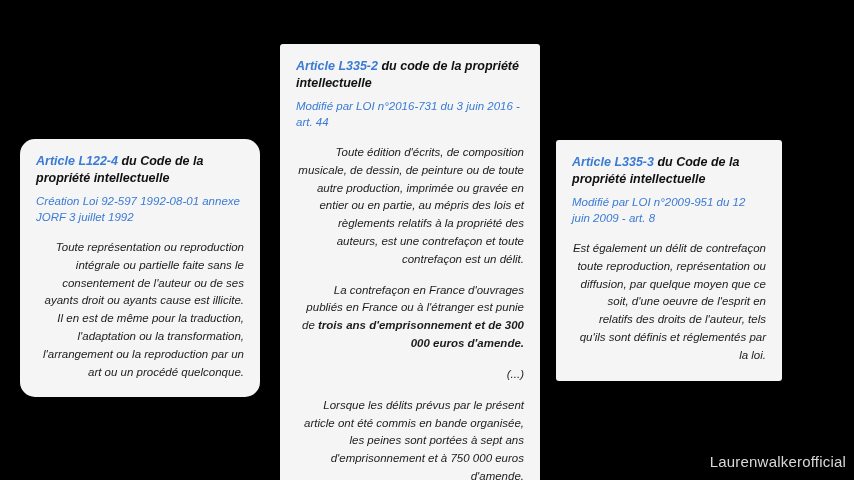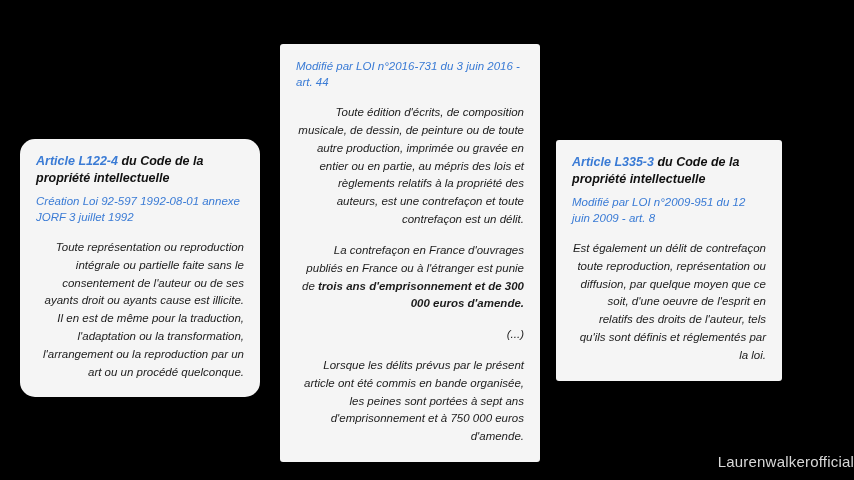--- a/index.html
+++ b/index.html
@@ -67,21 +67,21 @@
     top: 44px;
     width: 260px;
   }
   #card-l335-3 {
     left: 556px;
     top: 140px;
     width: 226px;
   }
   .watermark {
     position: absolute;
-    right: 0;
+    right: 8px;
     bottom: 10px;
     color: #d8d8d8;
     font-size: 15px;
     letter-spacing: 0.2px;
     font-family: "Liberation Sans", sans-serif;
   }
 </style>
 </head>
 <body>
 
@@ -89,20 +89,23 @@
 
   <div class="card" id="card-l122-4">
     <div class="card-title">
       <span class="ref">Article L122-4</span><span> du Code de la propriété intellectuelle</span>
     </div>
     <div class="card-sub">Création Loi 92-597 1992-08-01 annexe JORF 3 juillet 1992</div>
     <div class="para">Toute représentation ou reproduction intégrale ou partielle faite sans le consentement de l'auteur ou de ses ayants droit ou ayants cause est illicite. Il en est de même pour la traduction, l'adaptation ou la transformation, l'arrangement ou la reproduction par un art ou un procédé quelconque.</div>
   </div>
 
   <div class="card" id="card-l335-2">
+    <div class="card-title">
+      <span class="ref">Article L335-2</span><span> du code de la propriété intellectuelle</span>
+    </div>
     <div class="card-sub">Modifié par LOI n°2016-731 du 3 juin 2016 - art. 44</div>
     <div class="para">Toute édition d'écrits, de composition musicale, de dessin, de peinture ou de toute autre production, imprimée ou gravée en entier ou en partie, au mépris des lois et règlements relatifs à la propriété des auteurs, est une contrefaçon et toute contrefaçon est un délit.</div>
     <div class="para">
       <span>La contrefaçon en France d'ouvrages publiés en France ou à l'étranger est punie de </span><b>trois ans d'emprisonnement et de 300 000 euros d'amende.</b>
     </div>
     <div class="para">(...)</div>
     <div class="para">Lorsque les délits prévus par le présent article ont été commis en bande organisée, les peines sont portées à sept ans d'emprisonnement et à 750 000 euros d'amende.</div>
   </div>
 
   <div class="card" id="card-l335-3">

